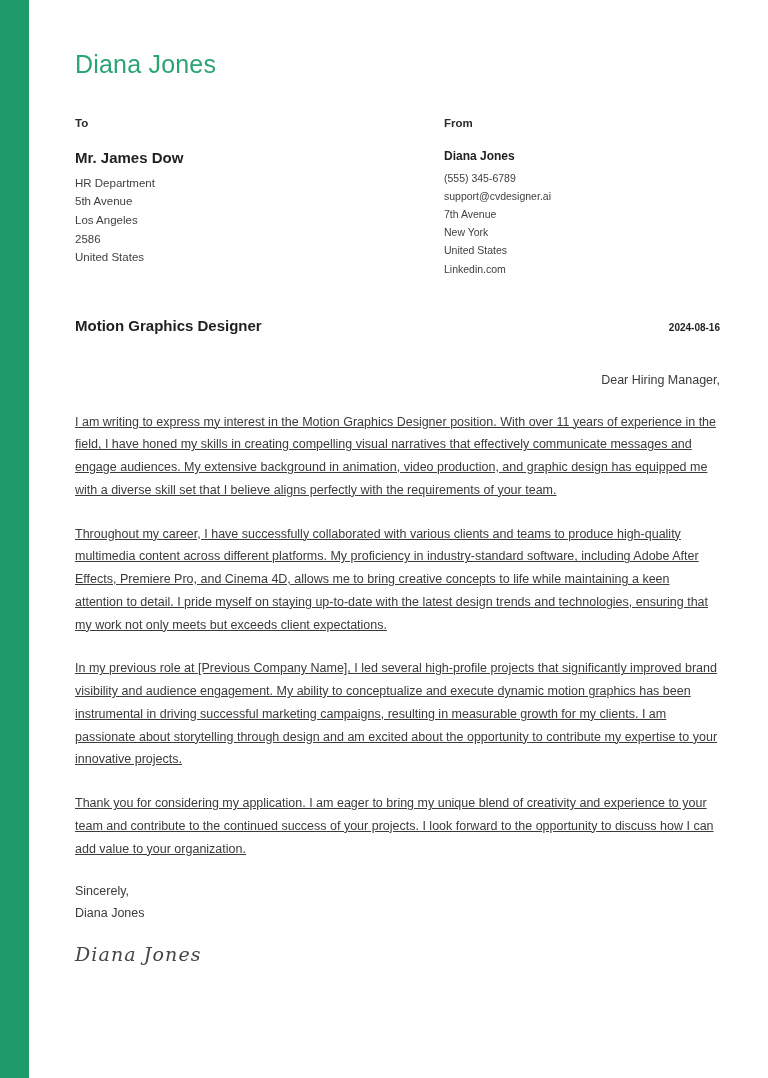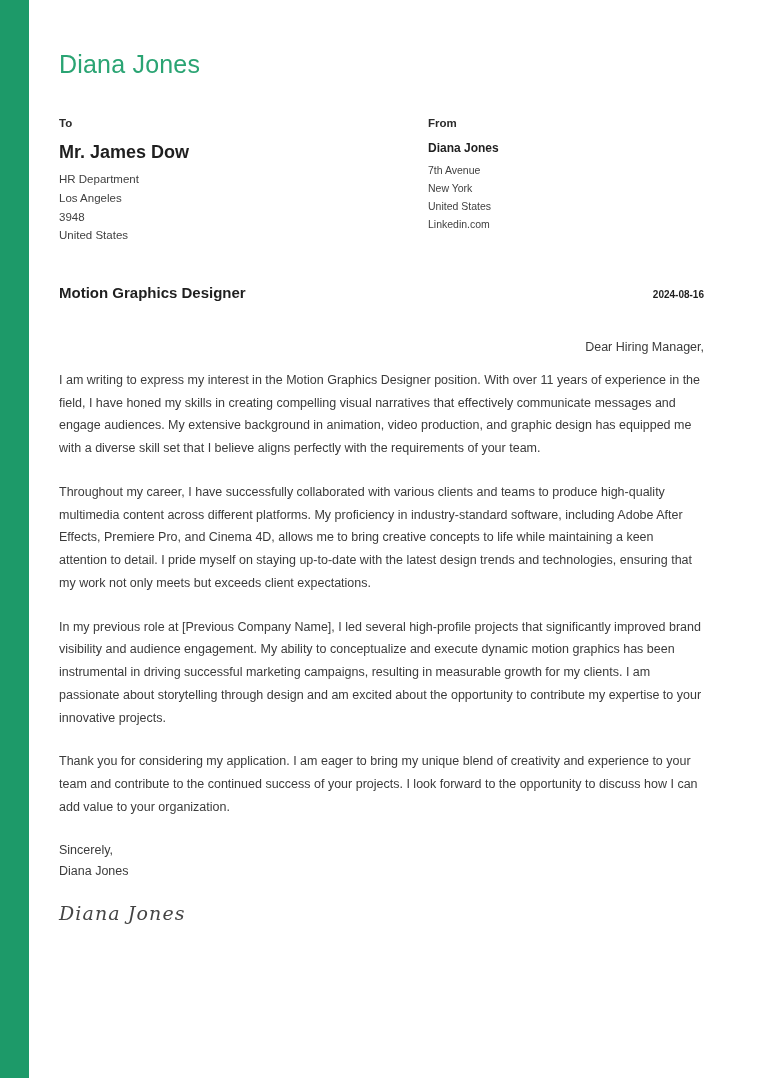--- a/index.html
+++ b/index.html
@@ -23,21 +23,21 @@
   .accent-bar {
     position: absolute;
     left: 0;
     top: 0;
     width: 29px;
     height: 1078px;
     background: #1d9a69;
   }
   .content {
     position: absolute;
-    left: 59px;
+    left: 75px;
     top: 0;
     width: 645px;
   }
   .candidate-name {
     color: #2aa473;
     font-size: 25px;
     font-weight: 400;
     letter-spacing: 0.2px;
     margin: 0;
     padding-top: 51px;
@@ -49,25 +49,25 @@
   }
   .addr-col {
     width: 50%;
   }
   .addr-col.to-col { padding-right: 16px; }
   .addr-col.from-col { padding-left: 77px; }
   .addr-label {
     font-size: 11.5px;
     font-weight: bold;
     color: #2b2b2b;
-    margin-bottom: 9px;
+    margin-bottom: 17px;
     line-height: 1.2;
   }
   .addr-name {
-    font-size: 18px;
+    font-size: 15px;
     font-weight: bold;
     color: #1f1f1f;
     margin-bottom: 4px;
     line-height: 1.5;
   }
   .addr-line {
     font-size: 11.5px;
     color: #3f3f3f;
     line-height: 1.62;
   }
@@ -91,21 +91,22 @@
     color: #1f1f1f;
   }
   .salutation {
     margin-top: 36px;
     font-size: 12.5px;
     color: #3b3b3b;
     line-height: 1.6;
     text-align: right;
   }
   .body-paragraphs {
-    margin-top: 12px;
+    margin-top: 21px;
+    text-decoration: underline;
   }
   .body-paragraphs p {
     font-size: 12.5px;
     line-height: 1.82;
     color: #3b3b3b;
     margin: 0 0 21px 0;
     text-align: left;
   }
   .closing {
     margin-top: 11px;
@@ -135,28 +136,31 @@
   <div class="content">
 
     <h1 class="candidate-name">Diana Jones</h1>
 
     <div class="address-row">
 
       <div class="addr-col to-col">
         <div class="addr-label">To</div>
         <div class="addr-name">Mr. James Dow</div>
         <div class="addr-line">HR Department</div>
+        <div class="addr-line">5th Avenue</div>
         <div class="addr-line">Los Angeles</div>
-        <div class="addr-line">3948</div>
+        <div class="addr-line">2586</div>
         <div class="addr-line">United States</div>
       </div>
 
       <div class="addr-col from-col">
         <div class="addr-label">From</div>
         <div class="addr-name">Diana Jones</div>
+        <div class="addr-line">(555) 345-6789</div>
+        <div class="addr-line">support@cvdesigner.ai</div>
         <div class="addr-line">7th Avenue</div>
         <div class="addr-line">New York</div>
         <div class="addr-line">United States</div>
         <div class="addr-line">Linkedin.com</div>
       </div>
 
     </div>
 
     <div class="subject-row">
       <div class="job-title">Motion Graphics Designer</div>

